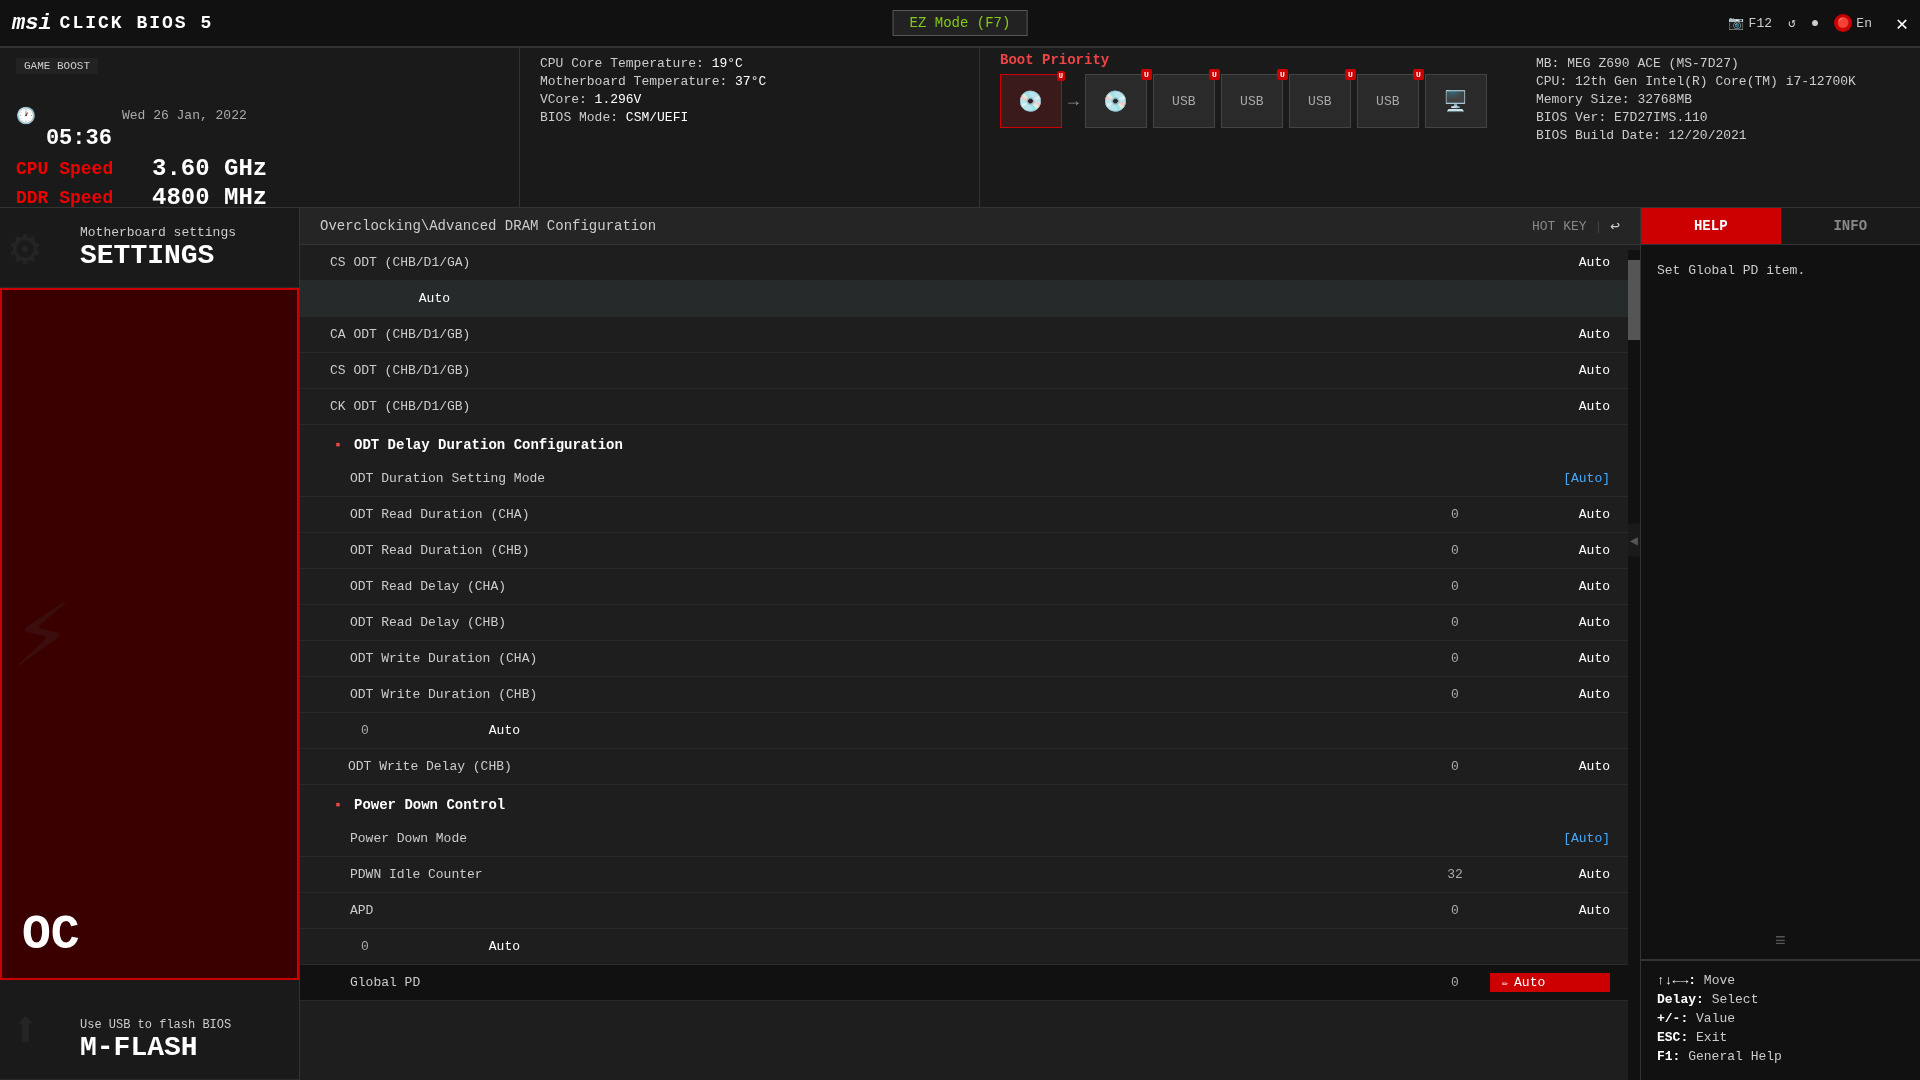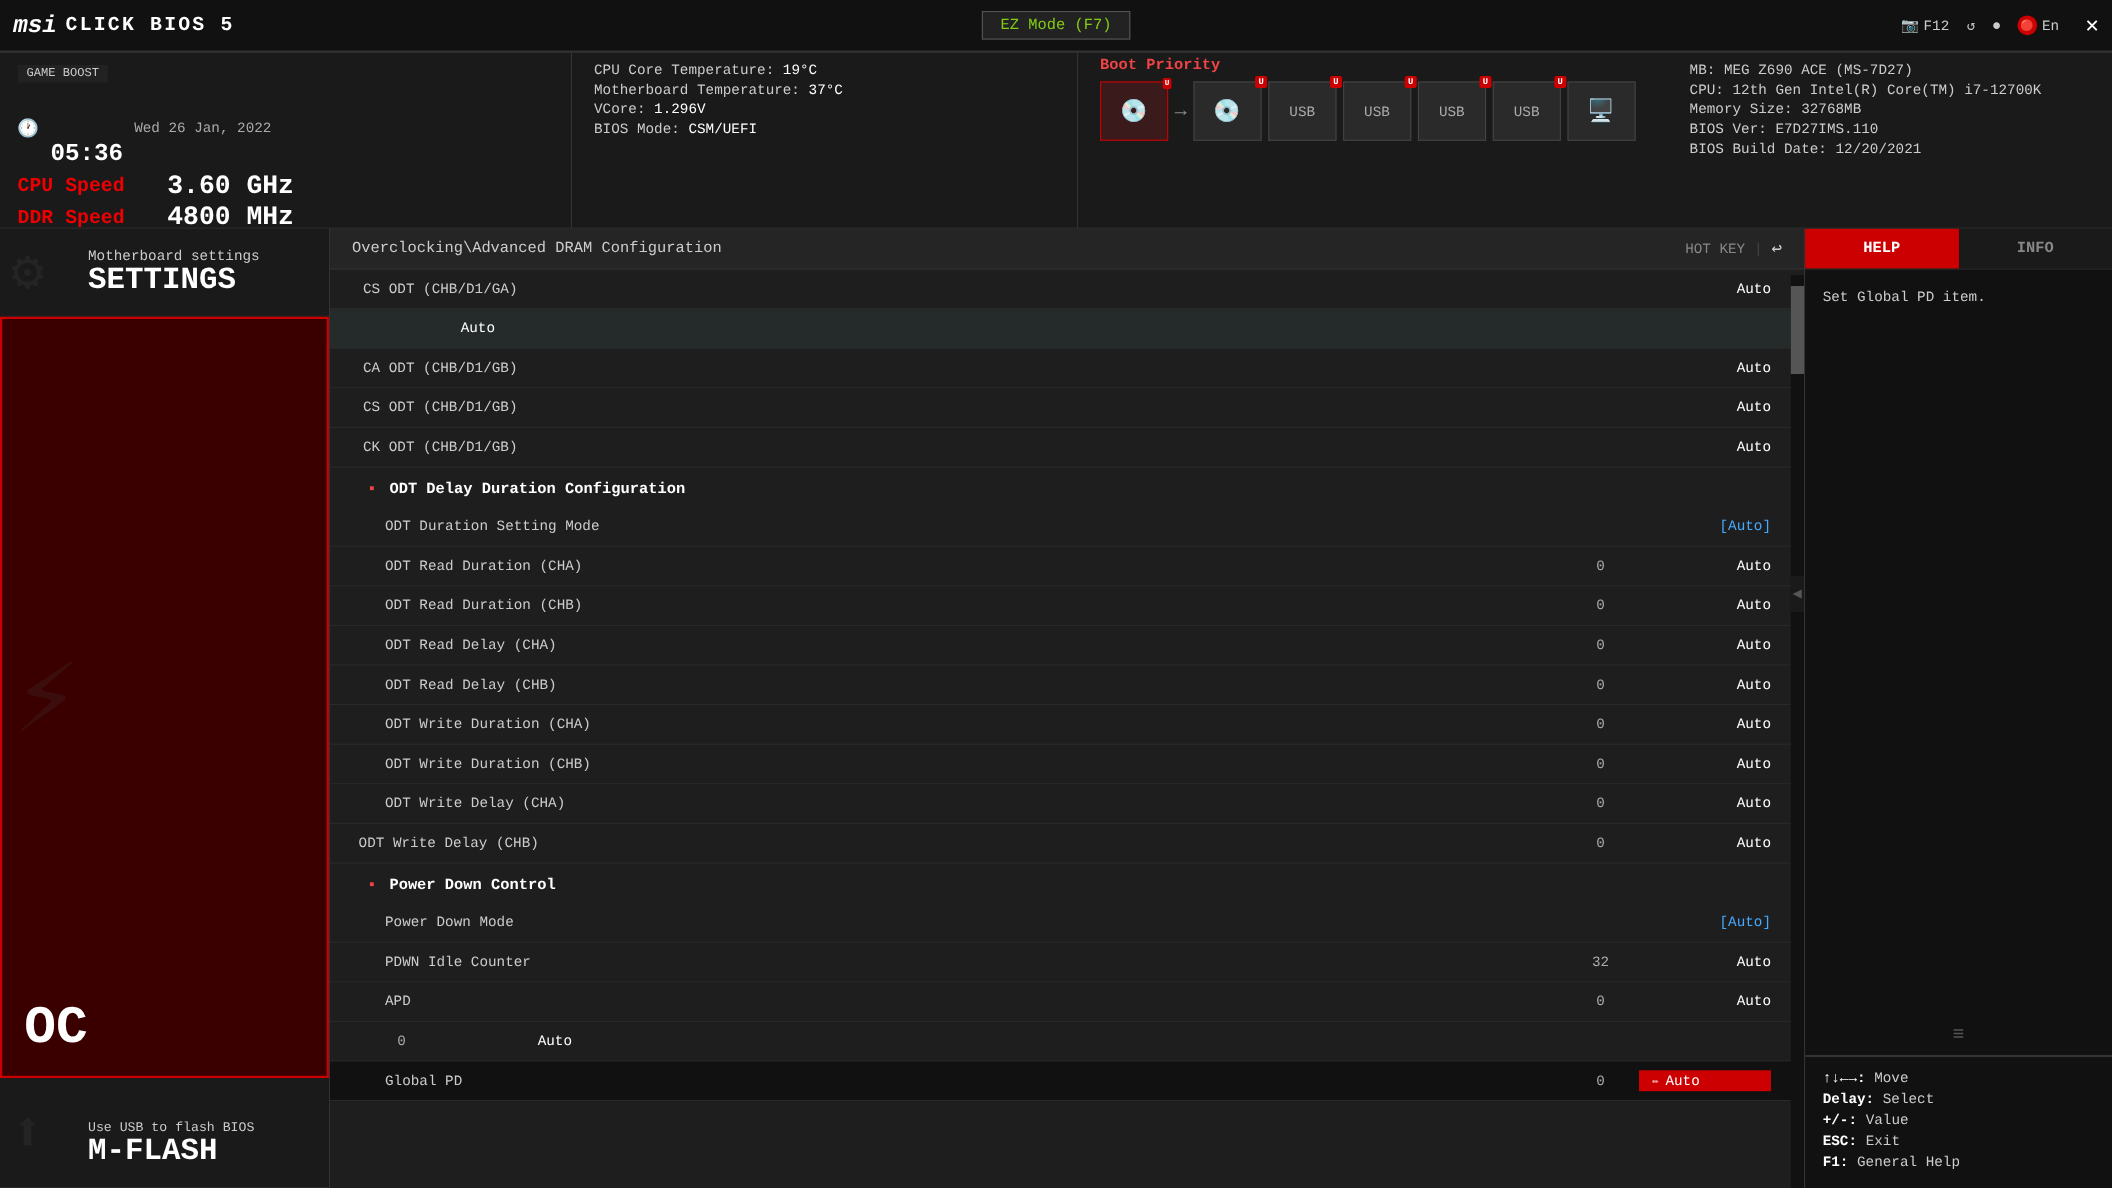--- a/index.html
+++ b/index.html
@@ -560,25 +560,24 @@
         <span class="setting-name">ODT Write Duration (CHA)</span>
         <span class="setting-value-num">0</span>
         <span class="setting-value">Auto</span>
       </div>
       <div class="setting-row" style="padding-left:50px;">
         <span class="setting-name">ODT Write Duration (CHB)</span>
         <span class="setting-value-num">0</span>
         <span class="setting-value">Auto</span>
       </div>
       <div class="setting-row" style="padding-left:50px;">
-        <span class="setting-name">ODT Write Delay (CHA)</span>
-        <span class="setting-value-num">0</span>
-        <span class="setting-value">Auto</span>
-      </div>
-      <div class="setting-row" style="padding-left:26px;">
+        <span class="setting-value-num">0</span>
+        <span class="setting-value">Auto</span>
+      </div>
+      <div class="setting-row" style="padding-left:48px;">
         <span class="setting-name">ODT Write Delay (CHB)</span>
         <span class="setting-value-num">0</span>
         <span class="setting-value">Auto</span>
       </div>
 
       <div class="setting-section-header">
         <span class="section-collapse-btn">▪</span>
         <span class="section-title">Power Down Control</span>
       </div>
 

